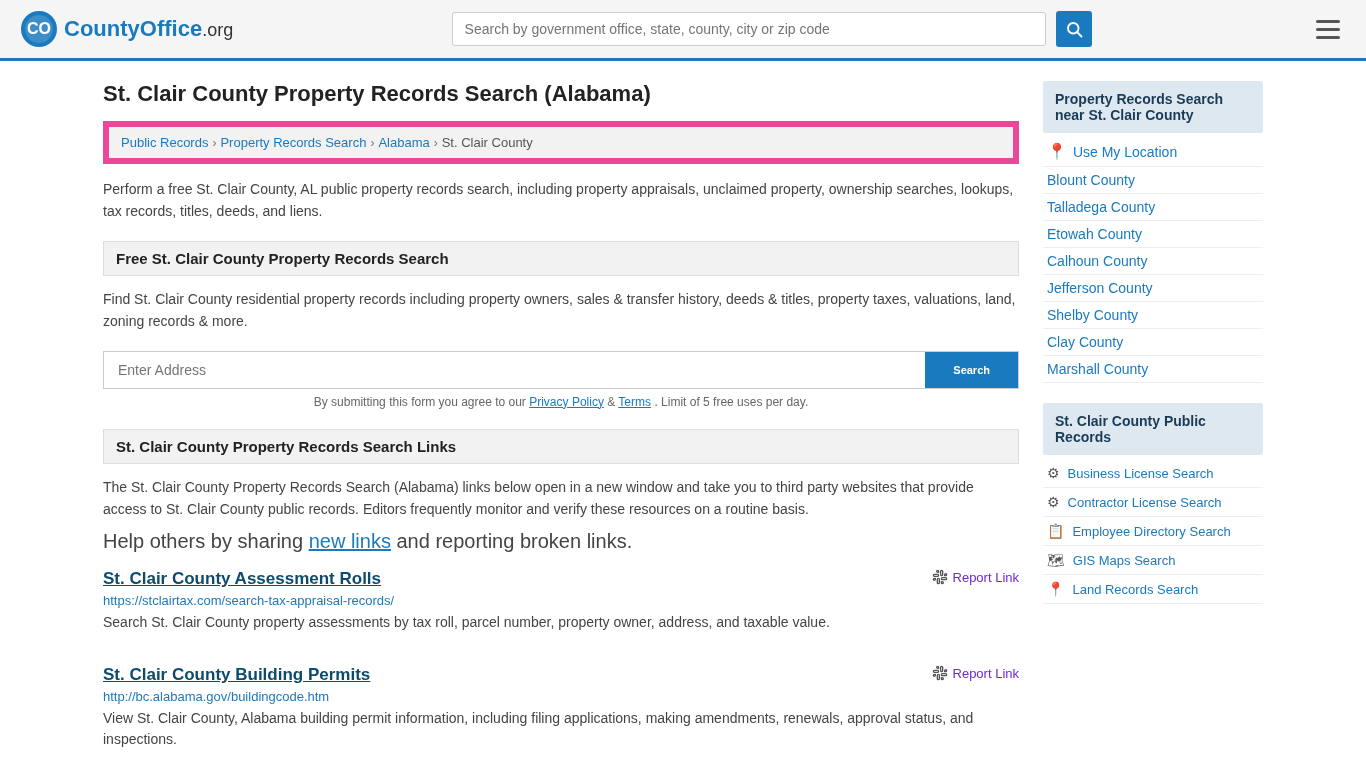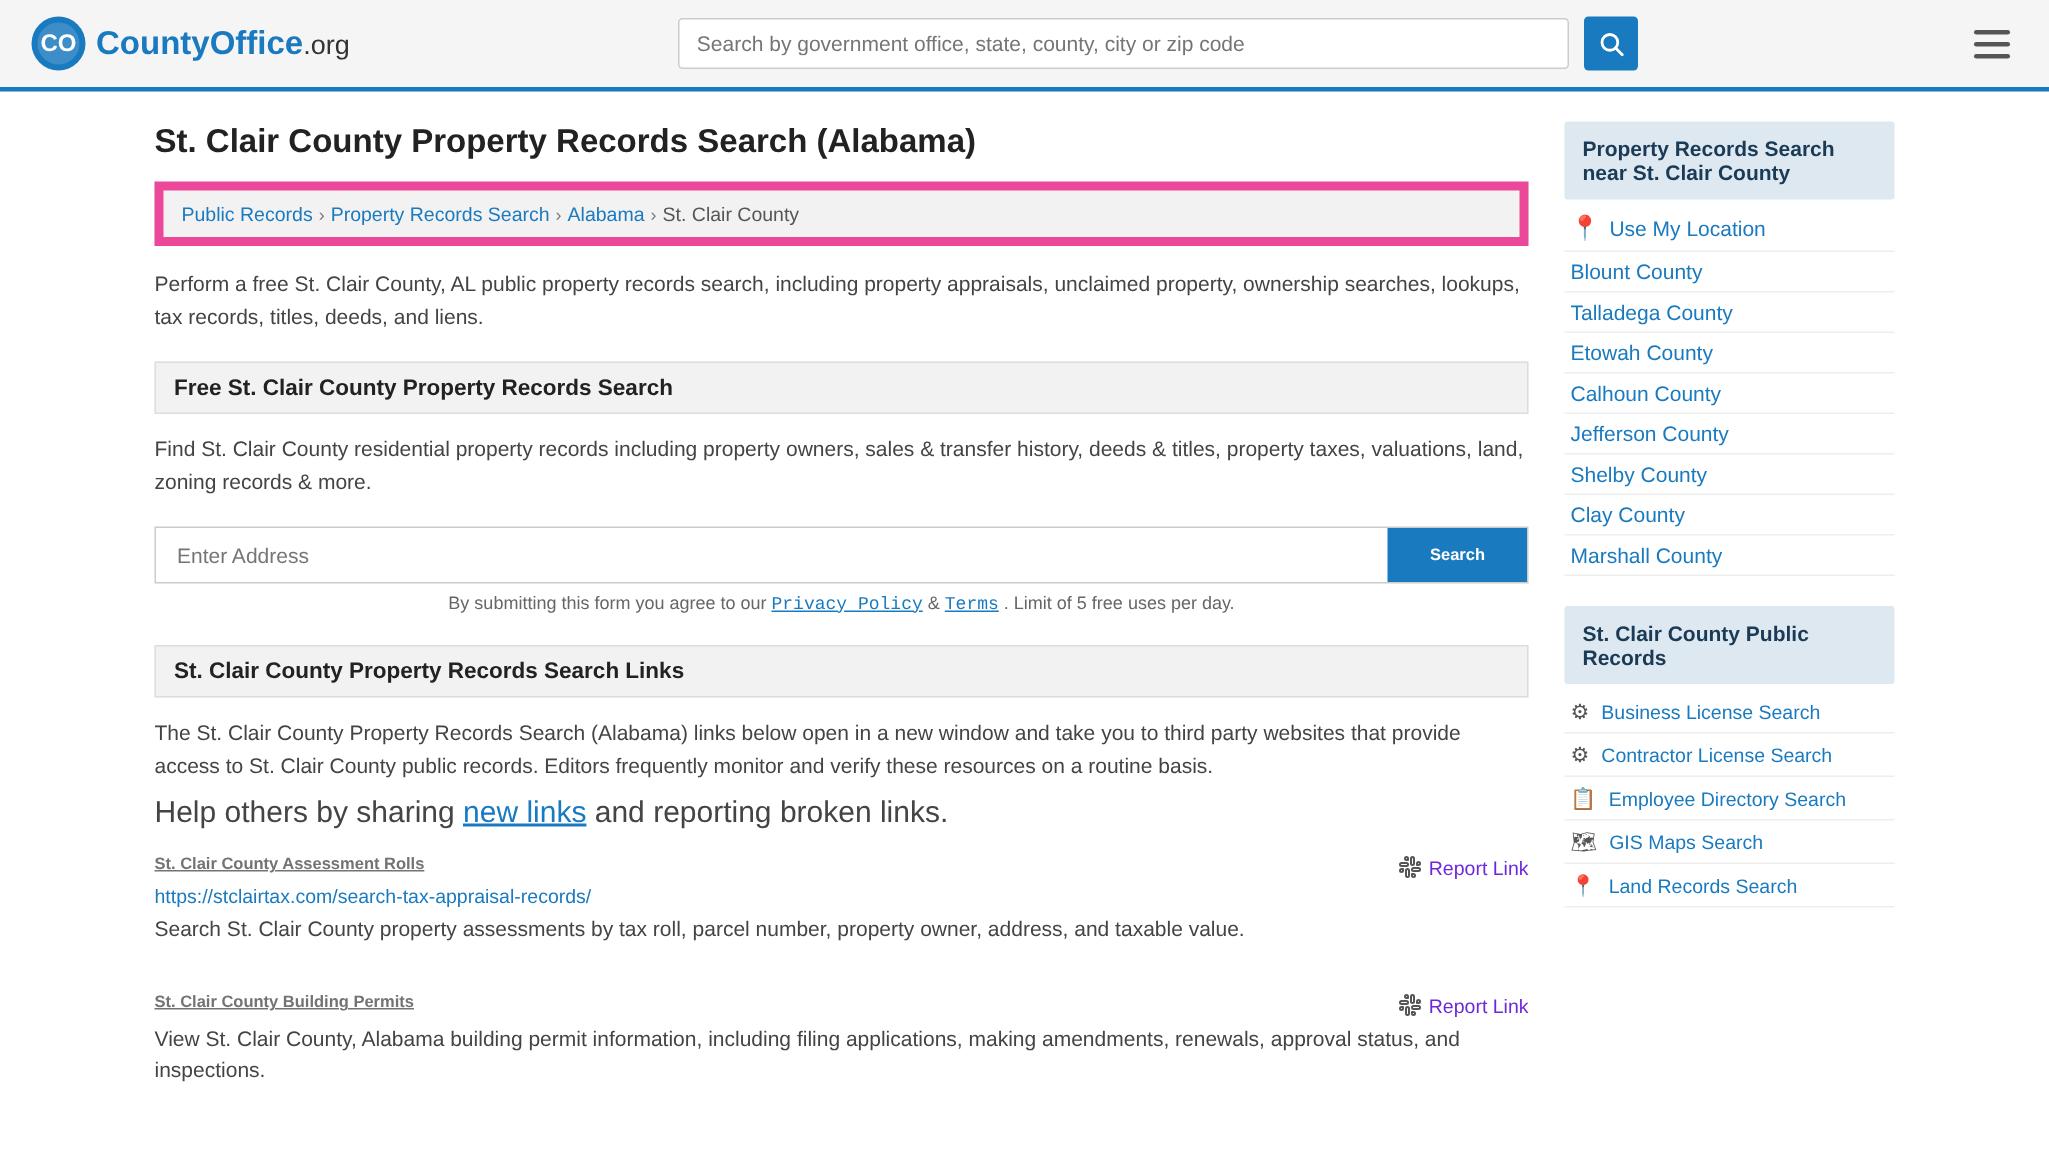--- a/index.html
+++ b/index.html
@@ -159,21 +159,20 @@
     }
     .form-note {
       font-size: 12px;
       color: #666;
       text-align: center;
       margin-top: 6px;
     }
     .form-note a {
       color: #1a7abf;
       text-decoration: underline;
-      font-family: Liberation Mono, monospace;
     }
 
     
     .links-section {
       margin-top: 20px;
     }
     .links-description {
       font-size: 14px;
       line-height: 1.6;
       color: #444;
@@ -194,23 +193,23 @@
       margin-bottom: 16px;
       padding-bottom: 16px;
     }
     .link-item-header {
       display: flex;
       justify-content: space-between;
       align-items: flex-start;
       margin-bottom: 4px;
     }
     .link-item-title {
-      font-size: 11px;
+      font-size: 17px;
       font-weight: bold;
-      color: #737373;
+      color: #0c4a6e;
       text-decoration: underline;
       cursor: pointer;
     }
     .report-link-btn {
       display: flex;
       align-items: center;
       gap: 5px;
       font-size: 13px;
       color: #6d28d9;
       cursor: pointer;
@@ -391,20 +390,21 @@
             <path d="M9.5 14c.83 0 1.5.67 1.5 1.5v5c0 .83-.67 1.5-1.5 1.5S8 21.33 8 20.5v-5c0-.83.67-1.5 1.5-1.5z"></path>
             <path d="M3.5 14H5v1.5c0 .83-.67 1.5-1.5 1.5S2 16.33 2 15.5 2.67 14 3.5 14z"></path>
             <path d="M14 14.5c0-.83.67-1.5 1.5-1.5h5c.83 0 1.5.67 1.5 1.5s-.67 1.5-1.5 1.5h-5c-.83 0-1.5-.67-1.5-1.5z"></path>
             <path d="M15.5 19H14v1.5c0 .83.67 1.5 1.5 1.5s1.5-.67 1.5-1.5-.67-1.5-1.5-1.5z"></path>
             <path d="M10 9.5C10 8.67 9.33 8 8.5 8h-5C2.67 8 2 8.67 2 9.5S2.67 11 3.5 11h5c.83 0 1.5-.67 1.5-1.5z"></path>
             <path d="M8.5 5H10V3.5C10 2.67 9.33 2 8.5 2S7 2.67 7 3.5 7.67 5 8.5 5z"></path>
           </svg>
           Report Link
         </button>
       </div>
+      <div class="link-url">http://bc.alabama.gov/buildingcode.htm</div>
       <div class="link-description">View St. Clair County, Alabama building permit information, including filing applications, making amendments, renewals, approval status, and inspections.</div>
     </div>
         </div>
     </div>
 
   </div>
 
   <div class="sidebar">
 
     <div class="sidebar-section">

